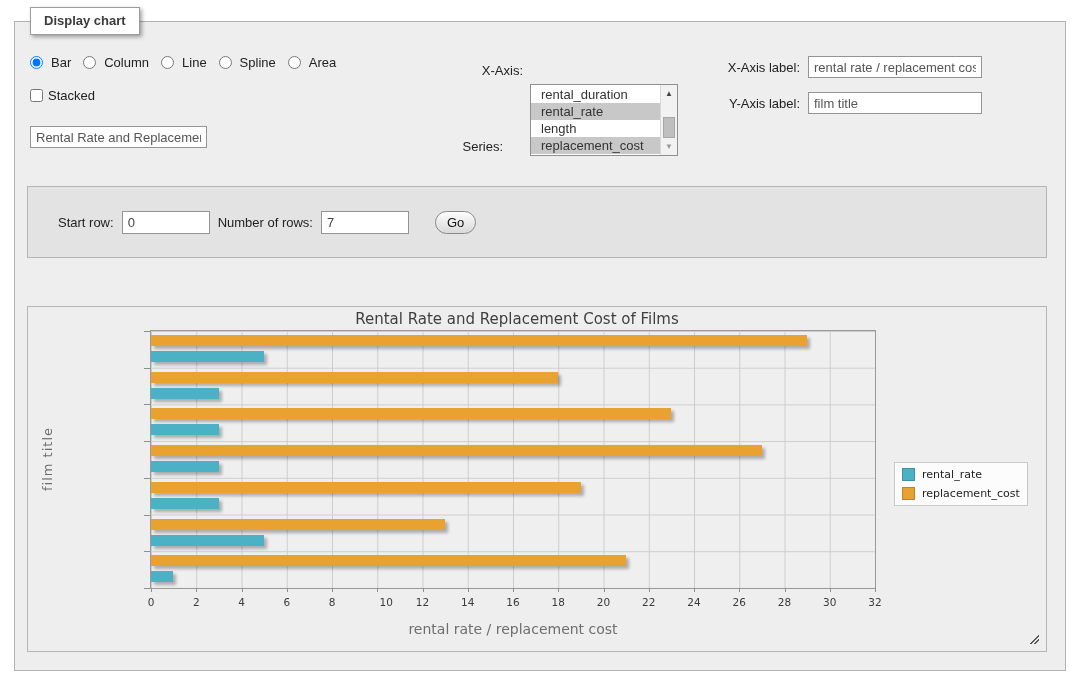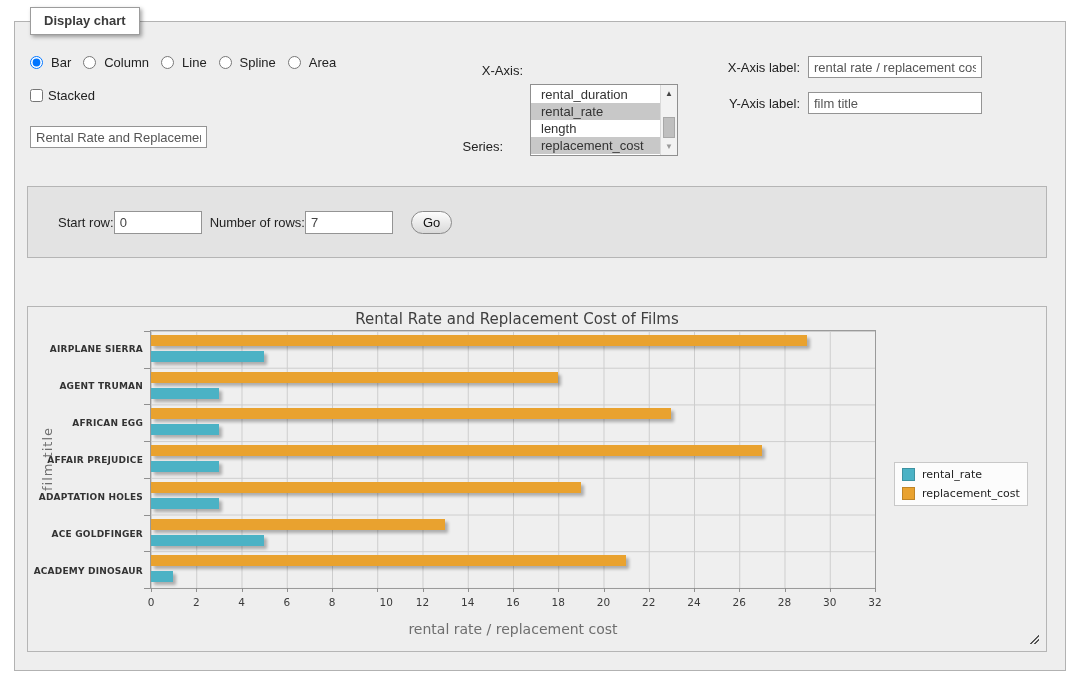--- a/index.html
+++ b/index.html
@@ -36,21 +36,21 @@
   .sb { position:absolute; right:0; top:0; bottom:0; width:17px; background:#f2f2f2; border-left:1px solid #d9d9d9; }
   .sb-btn { position:absolute; left:1px; right:1px; height:15px; text-align:center; font-size:8px;
             line-height:15px; color:#444; background:#f2f2f2; }
   .sb-btn.up { top:1px; } .sb-btn.down { bottom:1px; color:#9a9a9a; }
   .sb-thumb { position:absolute; left:2px; width:12px; top:32px; height:21px; background:#bfbfbf; border:1px solid #a8a8a8; }
 
   
   .rows-panel { position:absolute; left:27px; top:186px; width:1020px; height:72px;
                 background:#e3e3e3; border:1px solid #b5b5b5; }
   .rows-inner { position:absolute; left:30px; top:0; height:100%; display:flex; align-items:center;
-                gap:0; font-size:13px; color:#222; }
+                gap:8px; font-size:13px; color:#222; }
   .rows-inner input { width:88px; height:23px; border:1px solid #949494; font-size:13px; color:#444;
                       padding:1px 5px; background:#fff; font-family:"Liberation Sans",sans-serif; }
   .go-btn { margin-left:18px; padding:3px 11px; font-size:13px; color:#111; border:1px solid #8a8a8a;
             border-radius:12px; background:linear-gradient(#fdfdfd,#d9d9d9); cursor:pointer;
             font-family:"Liberation Sans",sans-serif; }
 
   
   .chart-panel { position:absolute; left:27px; top:306px; width:1020px; height:346px;
                  background:#eeeeee; border:1px solid #b5b5b5; }
   .chart-title { position:absolute; left:0; top:3px; width:978px; text-align:center;
@@ -143,37 +143,28 @@
 
   <div class="ctl-label" style="left:700px;top:60px;width:100px;">X-Axis label:</div>
   <input class="txt-input" style="left: 808px; top: 56px; width: 174px;" value="rental rate / replacement cost">
   <div class="ctl-label" style="left:700px;top:96px;width:100px;">Y-Axis label:</div>
   <input class="txt-input" style="left: 808px; top: 92px; width: 174px;" value="film title">
 
   <div class="rows-panel">
     <div class="rows-inner">
       <span>Start row:</span>
       <input value="0" style="">
-      <span style="margin-left:8px;">Number of rows:</span>
+      <span style="">Number of rows:</span>
       <input value="7" style="">
       <button class="go-btn">Go</button>
     </div>
   </div>
 
   <div class="chart-panel">
     <div class="chart-title">Rental Rate and Replacement Cost of Films</div>
-    <div class="cat-labels" id="cat-labels">
-        <div class="cat-label">AIRPLANE SIERRA</div>
-        <div class="cat-label">AGENT TRUMAN</div>
-        <div class="cat-label">AFRICAN EGG</div>
-        <div class="cat-label">AFFAIR PREJUDICE</div>
-        <div class="cat-label">ADAPTATION HOLES</div>
-        <div class="cat-label">ACE GOLDFINGER</div>
-        <div class="cat-label">ACADEMY DINOSAUR</div>
-      </div>
     <div class="plot" id="plot-area">
         <div class="plot-row">
           <div class="bar s1" style="width: 90.5938%; background: rgb(233, 162, 47);"></div>
           <div class="bar s0" style="width: 15.5938%; background: rgb(75, 178, 197);"></div>
         </div>
         <div class="plot-row">
           <div class="bar s1" style="width: 56.2187%; background: rgb(233, 162, 47);"></div>
           <div class="bar s0" style="width: 9.34375%; background: rgb(75, 178, 197);"></div>
         </div>
         <div class="plot-row">

